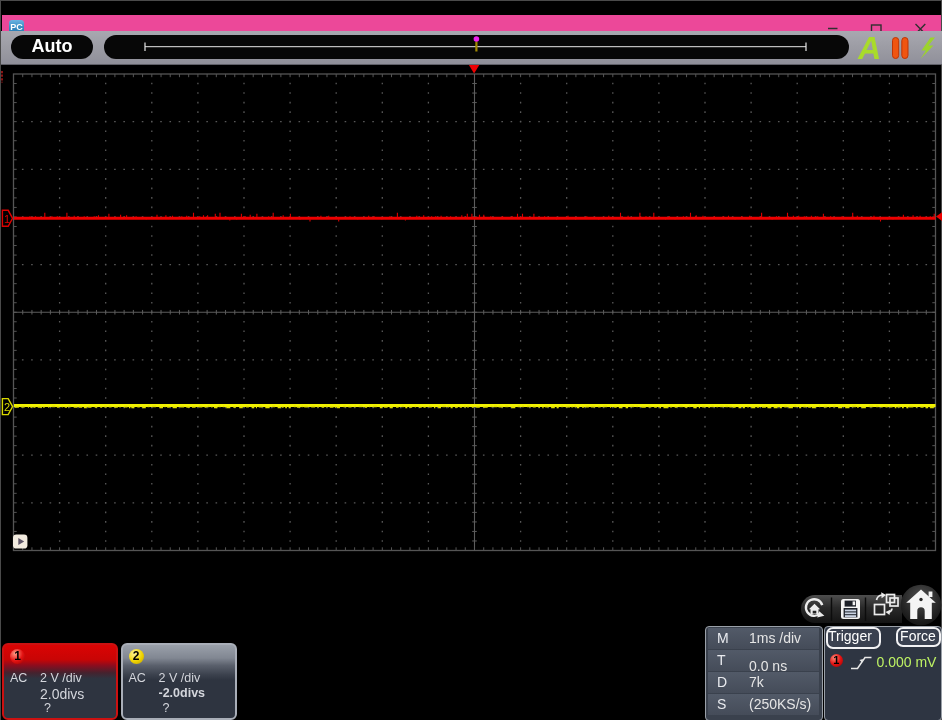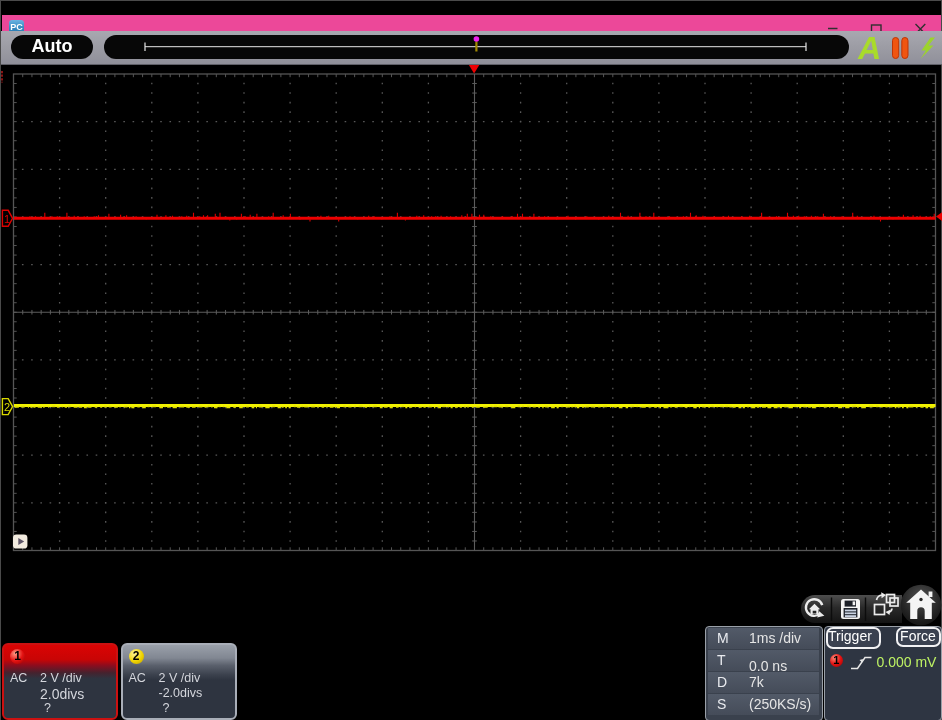--- a/index.html
+++ b/index.html
@@ -165,16 +165,16 @@
     <div style="position:absolute;left:40px;top:56px;color:#d4d6dc;font-size:12.5px;">?</div>
   </div>
 
   <div style="position:absolute;left:119.5px;top:641.5px;width:116.5px;height:77px;border:2px solid #a9aeb8;border-radius:6px;
        background:linear-gradient(180deg,#9aa0aa 0%,#818792 18%,#5a606c 28%,#3d434f 40%,#2e3440 48%,#2e3440 100%);">
     <div style="position:absolute;left:6px;top:4px;width:15px;height:15px;border-radius:50%;
          background:radial-gradient(circle at 35% 30%, #fff49a, #f0d400 55%, #c0a000 95%);
          color:#000;font-size:12px;font-weight:bold;text-align:center;line-height:15px;">2</div>
     <div style="position:absolute;left:6px;top:26px;color:#d4d6dc;font-size:12.5px;">AC</div>
     <div style="position:absolute;left:36px;top:26px;color:#d4d6dc;font-size:12.5px;">2 V /div</div>
-    <div style="position:absolute;left:36px;top:41px;color:#d4d6dc;font-size:12.5px;">-2.0divs</div>
+    <div style="position:absolute;left:36px;top:41px;color:#d4d6dc;font-size:12.5px;font-weight:bold;">-2.0divs</div>
     <div style="position:absolute;left:40px;top:56px;color:#d4d6dc;font-size:12.5px;">?</div>
   </div>
 </div>
 
 </body></html>

